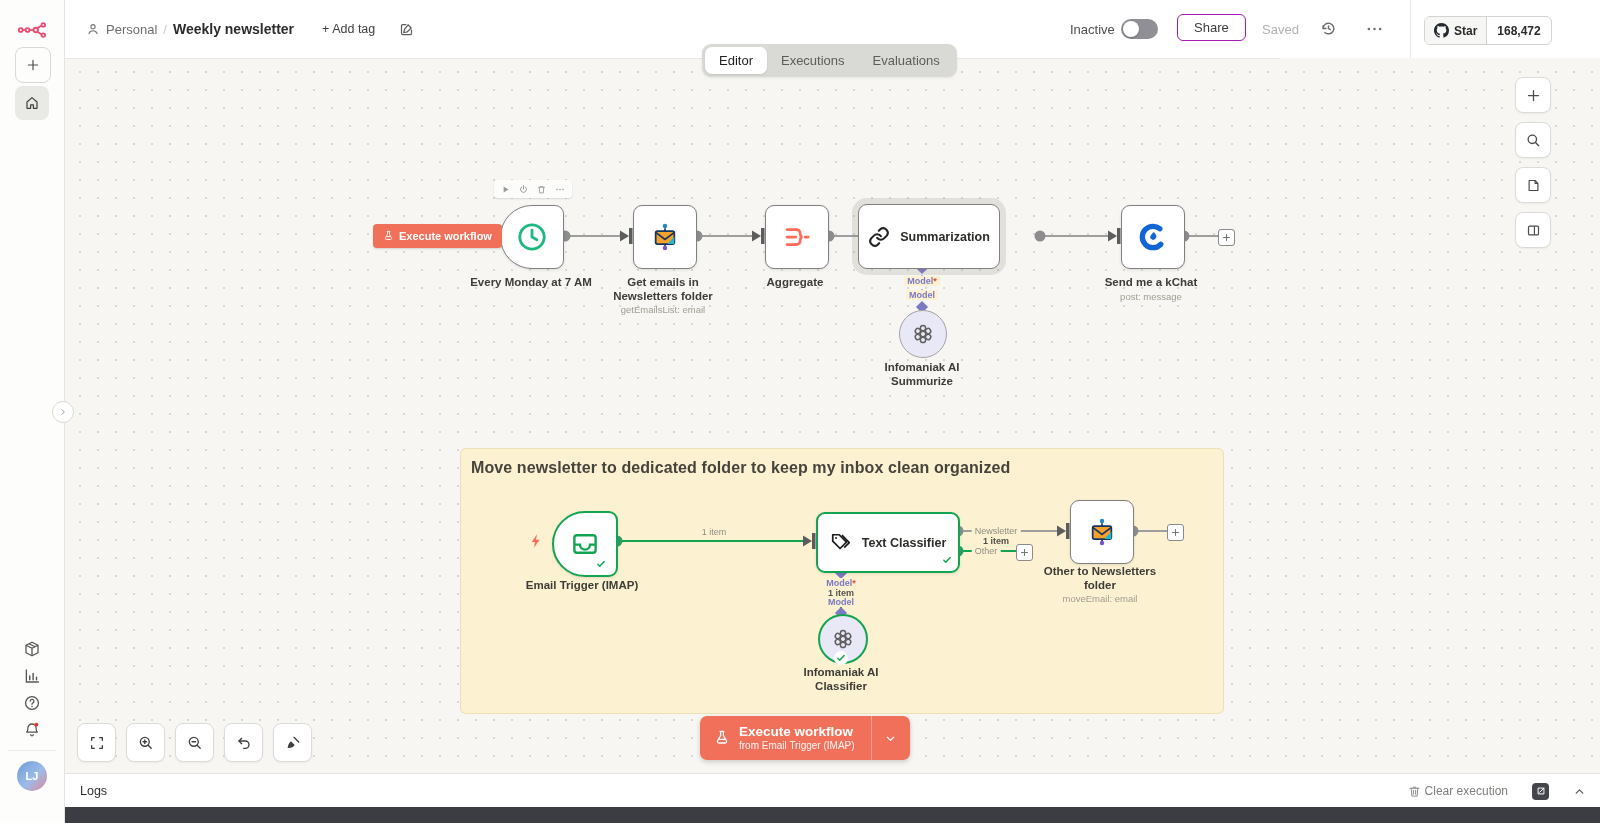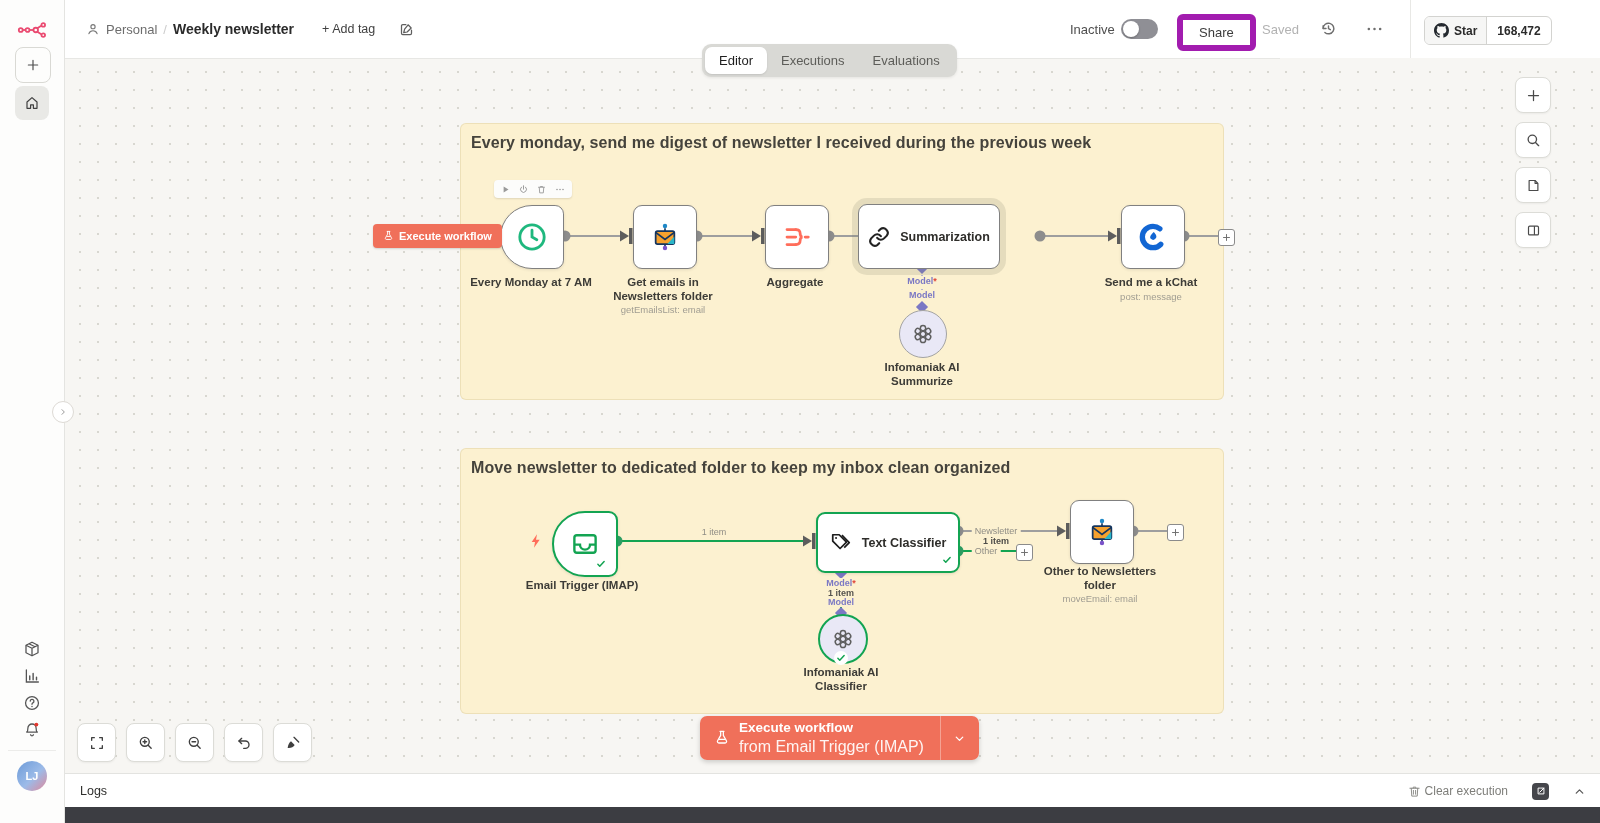--- a/index.html
+++ b/index.html
@@ -57,21 +57,21 @@
   .header{position:absolute;left:64px;top:0;width:1216px;height:58px;background:#fff;
           border-bottom:1px solid #e7e7e4;z-index:30;}
   .crumb-label{font-size:13px;color:#6d6d6d;}
   .crumb-sep{font-size:13px;color:#cccccc;}
   .wf-title{font-size:14px;font-weight:600;color:#2b2b2b;}
   .addtag{font-size:12.5px;color:#404040;}
   .hdr-item{position:absolute;display:flex;align-items:center;}
   .toggle{position:absolute;width:37px;height:20px;border-radius:10px;background:#8f8f95;}
   .toggle .knob{position:absolute;left:2px;top:2px;width:16px;height:16px;border-radius:50%;background:#fff;
                 box-shadow:0 1px 2px rgba(0,0,0,.25);}
-  .share-btn{position:absolute;border:6px solid #a21caf;border-radius:6px;background:#fff;
+  .share-btn{position:absolute;border:1px solid #a21caf;border-radius:6px;background:#fff;
              font-size:13px;color:#3c3c3c;padding:5px 16px;}
   .hdr-divider{position:absolute;left:1410px;top:0;width:1px;height:58px;background:#e8e8e5;}
   .gh{position:absolute;left:1424px;top:16px;height:27px;border:1px solid #d3d3d0;border-radius:6px;
       display:flex;overflow:hidden;background:#fff;}
   .gh .seg1{display:flex;align-items:center;gap:5px;padding:0 9px;background:#f6f6f5;
             border-right:1px solid #d3d3d0;font-size:12px;font-weight:600;color:#2b2b2b;}
   .gh .seg2{display:flex;align-items:center;padding:0 10px;font-size:12px;font-weight:600;color:#2b2b2b;text-align:center;}
 
   
   .tabs{position:absolute;left:702px;top:44px;background:#d9d9d5;border-radius:9px;padding:3px;
@@ -96,44 +96,41 @@
   .iconbtn{position:absolute;width:34px;height:34px;background:#fff;border:1px solid #dcdcd7;
            border-radius:8px;display:flex;align-items:center;justify-content:center;z-index:20;
            box-shadow:0 1px 2px rgba(0,0,0,.05);}
   .ctl{width:37px;height:37px;}
 
   
   .exec-bar{position:absolute;left:700px;top:716px;height:44px;display:flex;z-index:25;
             border-radius:7px;overflow:hidden;box-shadow:0 2px 5px rgba(0,0,0,.18);}
   .exec-main{background:#f0705a;display:flex;align-items:center;gap:9px;padding:0 16px 0 14px;}
   .exec-main .t1{font-size:13.5px;font-weight:600;color:#fff;line-height:1.25;}
-  .exec-main .t2{font-size:16px;color:rgba(255,255,255,.92);line-height:1.2;}
+  .exec-main .t2{font-size:10px;color:rgba(255,255,255,.92);line-height:1.2;}
   .exec-caret{background:#f0705a;border-left:1px solid rgba(255,255,255,.35);width:38px;
               display:flex;align-items:center;justify-content:center;}
 
   
   .logsbar{position:absolute;left:64px;top:773px;width:1536px;height:34px;background:#fff;
            border-top:1px solid #e3e3e0;z-index:28;display:flex;align-items:center;}
   .logs-title{font-size:12.5px;color:#2f2f2d;font-weight:500;margin-left:16px;}
   .logs-right{position:absolute;right:14px;display:flex;align-items:center;gap:24px;}
   .clear-exec{display:flex;align-items:center;gap:4px;font-size:12px;color:#7e7e7a;}
   .popout{width:17px;height:17px;background:#45464b;border-radius:4px;display:flex;
           align-items:center;justify-content:center;}
   .darkstrip{position:absolute;left:64px;top:807px;width:1536px;height:16px;background:#3c3d42;z-index:28;}
 </style>
 </head>
 <body>
 
 <div class="stage">
 
   <div class="canvas"></div>
 
-  <div class="sticky" style="left:460px;top:123px;width:762px;height:275px">
-    <div class="sticky-title">Every monday, send me digest of newsletter I received during the previous week</div>
-  </div>
   <div class="sticky" style="left:460px;top:448px;width:762px;height:264px">
     <div class="sticky-title">Move newsletter to dedicated folder to keep my inbox clean organized</div>
   </div>
 
   <svg class="wires" width="1600" height="823">
 
     <line x1="565" y1="236" x2="620" y2="236" stroke="#9e9e9e" stroke-width="2"></line>
     <line x1="697" y1="236" x2="752" y2="236" stroke="#9e9e9e" stroke-width="2"></line>
     <line x1="829" y1="236" x2="884" y2="236" stroke="#9e9e9e" stroke-width="2"></line>
     <line x1="1040" y1="236" x2="1108" y2="236" stroke="#9e9e9e" stroke-width="2"></line>

